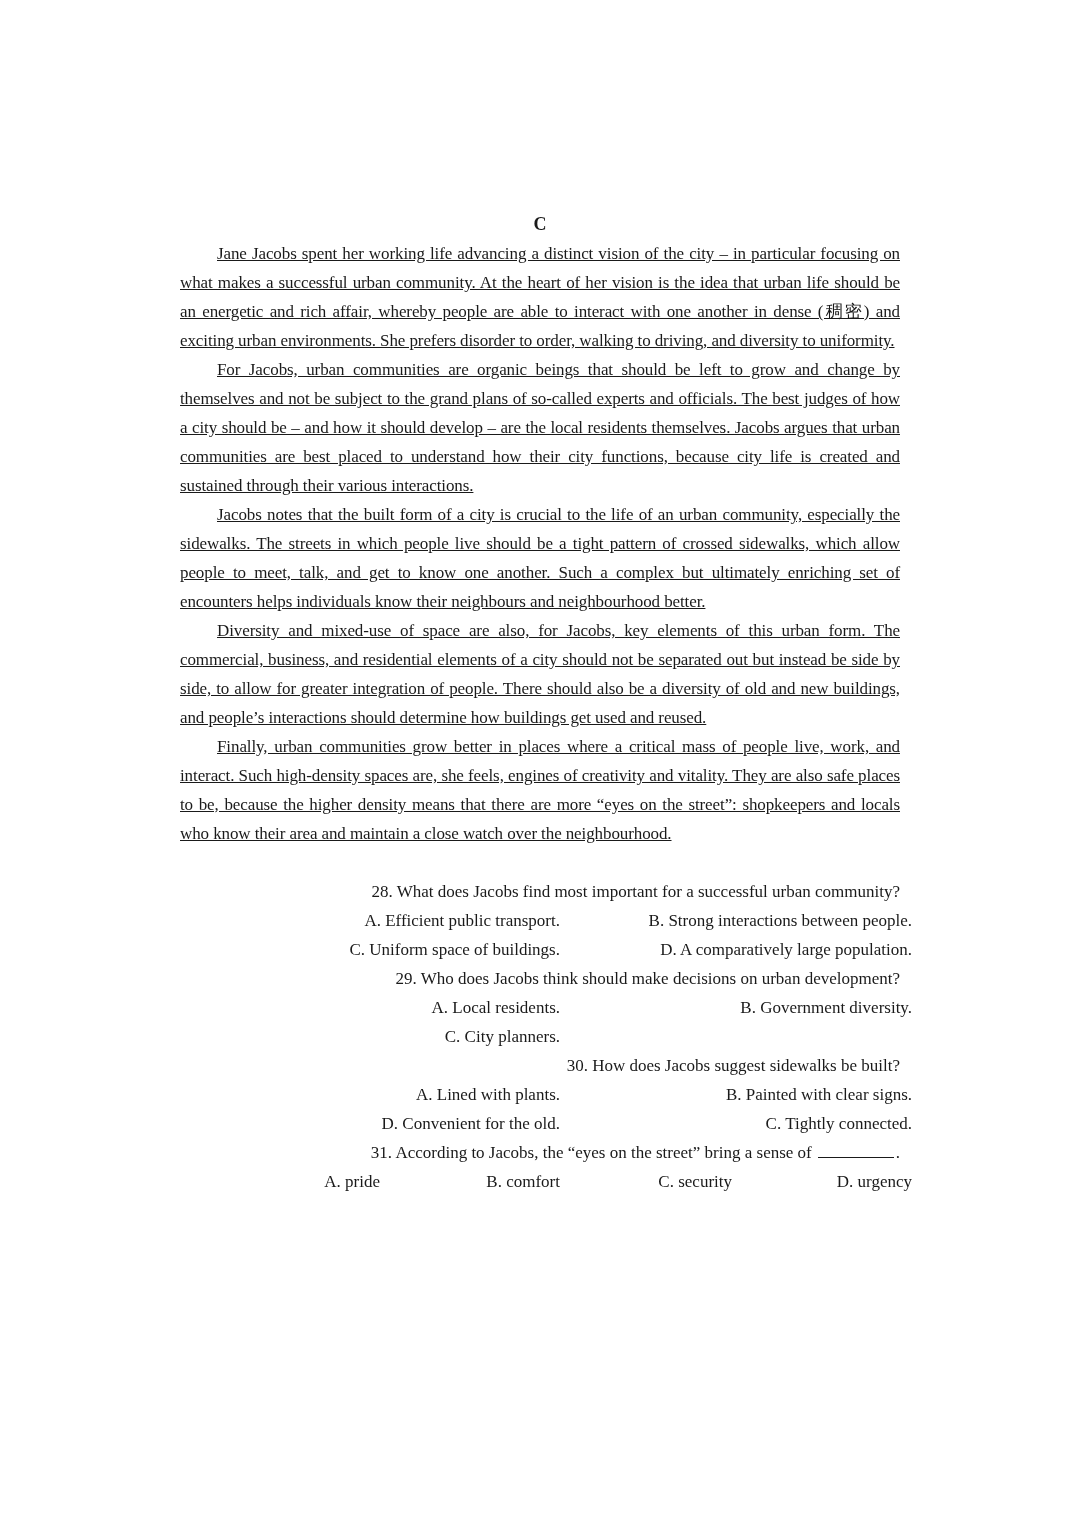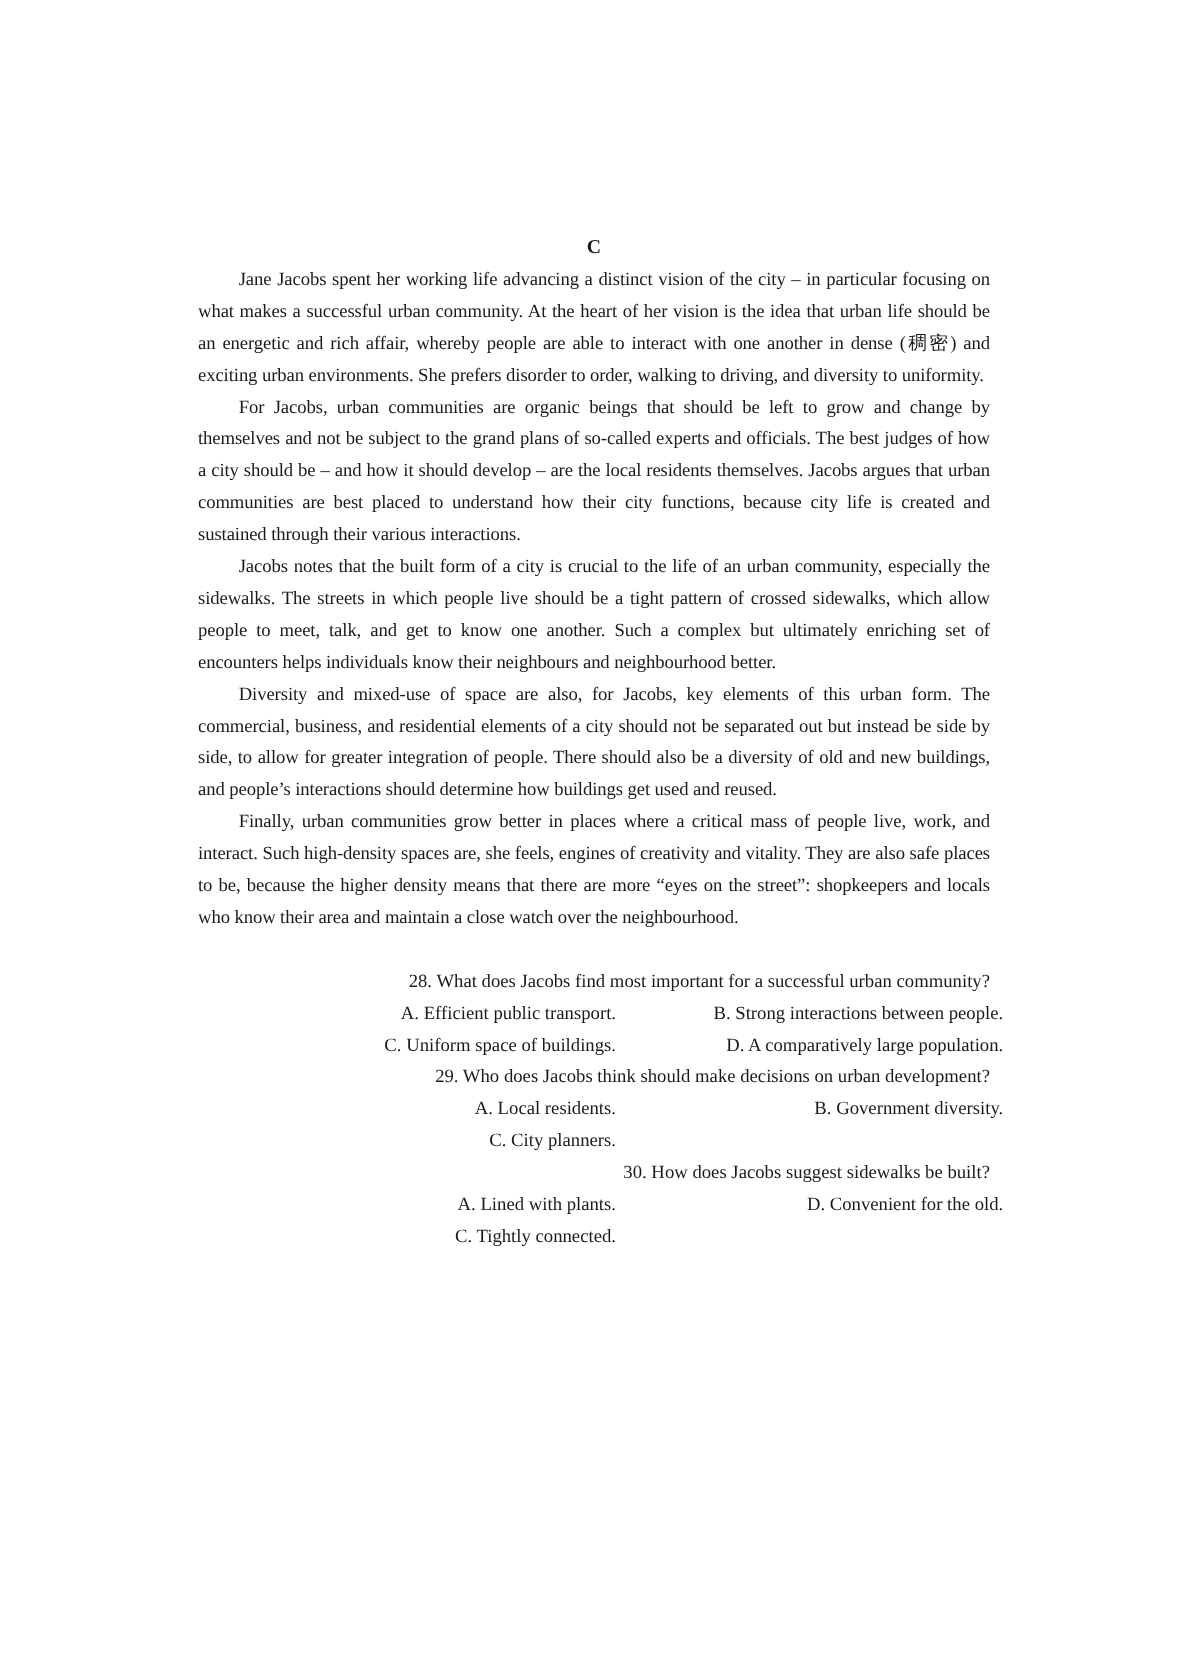--- a/index.html
+++ b/index.html
@@ -29,20 +29,21 @@
     height: 29px;
     margin: 0;
   }
   .passage p {
     margin: 0;
     font-size: 17px;
     line-height: 29px;
     text-align: justify;
     text-indent: 37px;
     letter-spacing: -0.1px;
+    text-decoration: underline;
   }
   .questions {
     margin-top: 29px;
   }
   .question {
     font-size: 17px;
     line-height: 29px;
     text-align: right;
   }
   .q-stem {
@@ -106,20 +107,30 @@
         <p class="option">A. Local residents.</p>
         <p class="option">B. Government diversity.</p>
         <p class="option">C. City planners.</p>
       </div>
     </div>
 
     <div class="question">
       <p class="q-stem"><span class="num">30.</span> <span>How does Jacobs suggest sidewalks be built?</span></p>
       <div class="options">
         <p class="option">A. Lined with plants.</p>
+        <p class="option">B. Painted with clear signs.</p>
         <p class="option">D. Convenient for the old.</p>
         <p class="option">C. Tightly connected.</p>
       </div>
     </div>
 
+    <div class="question">
+      <p class="q-stem"><span class="num">31.</span> <span>According to Jacobs, the “eyes on the street” bring a sense of</span><span class="blank"></span><span>.</span></p>
+      <div class="options four">
+        <p class="option">A. pride</p>
+        <p class="option">B. comfort</p>
+        <p class="option">C. security</p>
+        <p class="option">D. urgency</p>
+      </div>
+    </div>
 
   </div>
 </div>
 
 </body></html>

